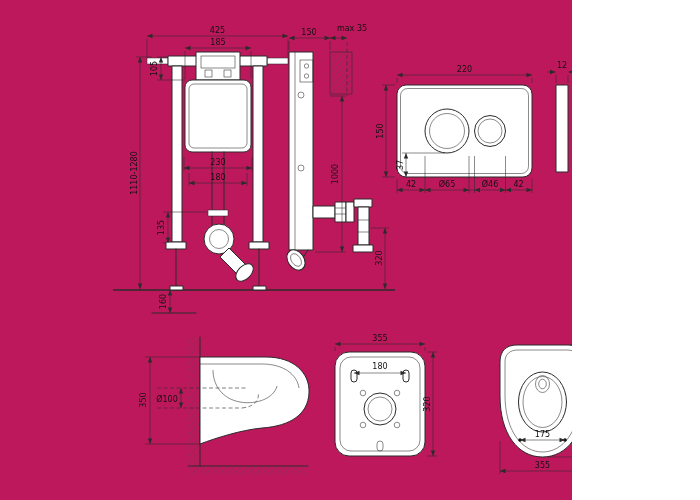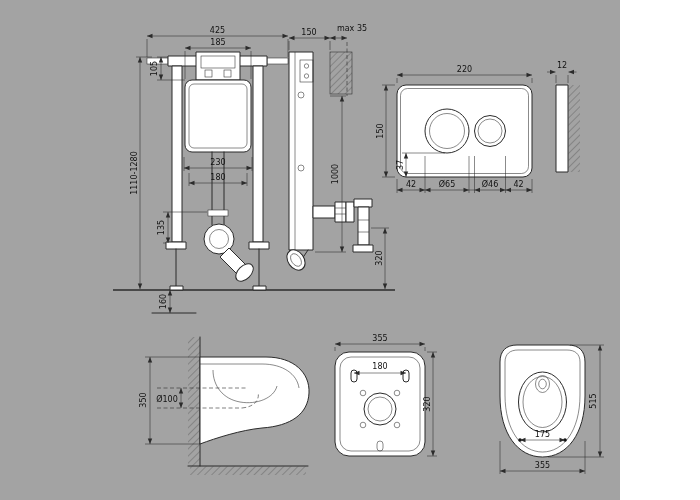--- a/index.html
+++ b/index.html
@@ -1,16 +1,16 @@
 <!DOCTYPE html>
 <html><head>
 <meta charset="utf-8">
 <style>
   html,body{margin:0;padding:0;background:#fff;}
-  .stage{position:relative;width:620px;height:500px;background:#a3a3a3;overflow:hidden;
+  .stage{position:relative;width:572px;height:500px;background:#be185d;overflow:hidden;
          font-family:"DejaVu Sans", sans-serif;}
   svg{display:block;}
   .edge {stroke:#2b2b2b;stroke-width:1;fill:none;stroke-linejoin:round;stroke-linecap:round;}
   .edgeF{stroke:#2b2b2b;stroke-width:1;fill:#ffffff;stroke-linejoin:round;}
   .thin {stroke:#2b2b2b;stroke-width:.55;fill:none;}
   .thinF{stroke:#2b2b2b;stroke-width:.55;fill:#ffffff;}
   .dim  {stroke:#2b2b2b;stroke-width:.55;fill:none;}
   .dash {stroke:#2b2b2b;stroke-width:.6;fill:none;stroke-dasharray:4 2.5;}
   .floor{stroke:#2b2b2b;stroke-width:1.4;fill:none;}
   .hatchfill{fill:url(#hatch);stroke:none;}

